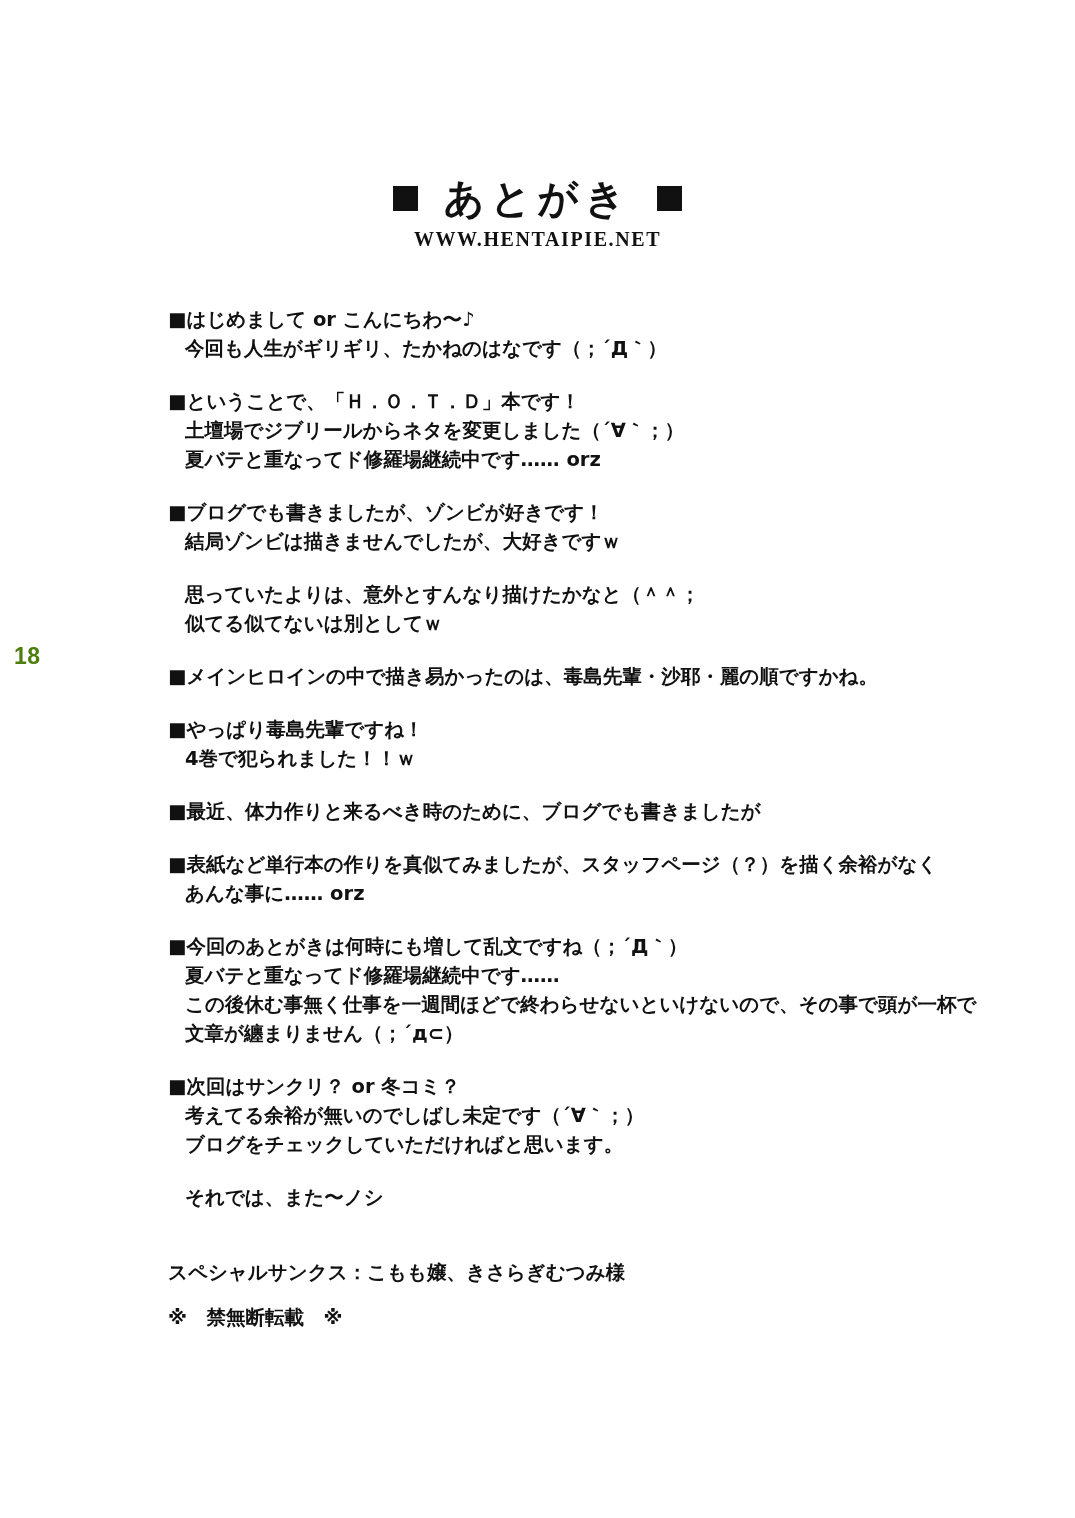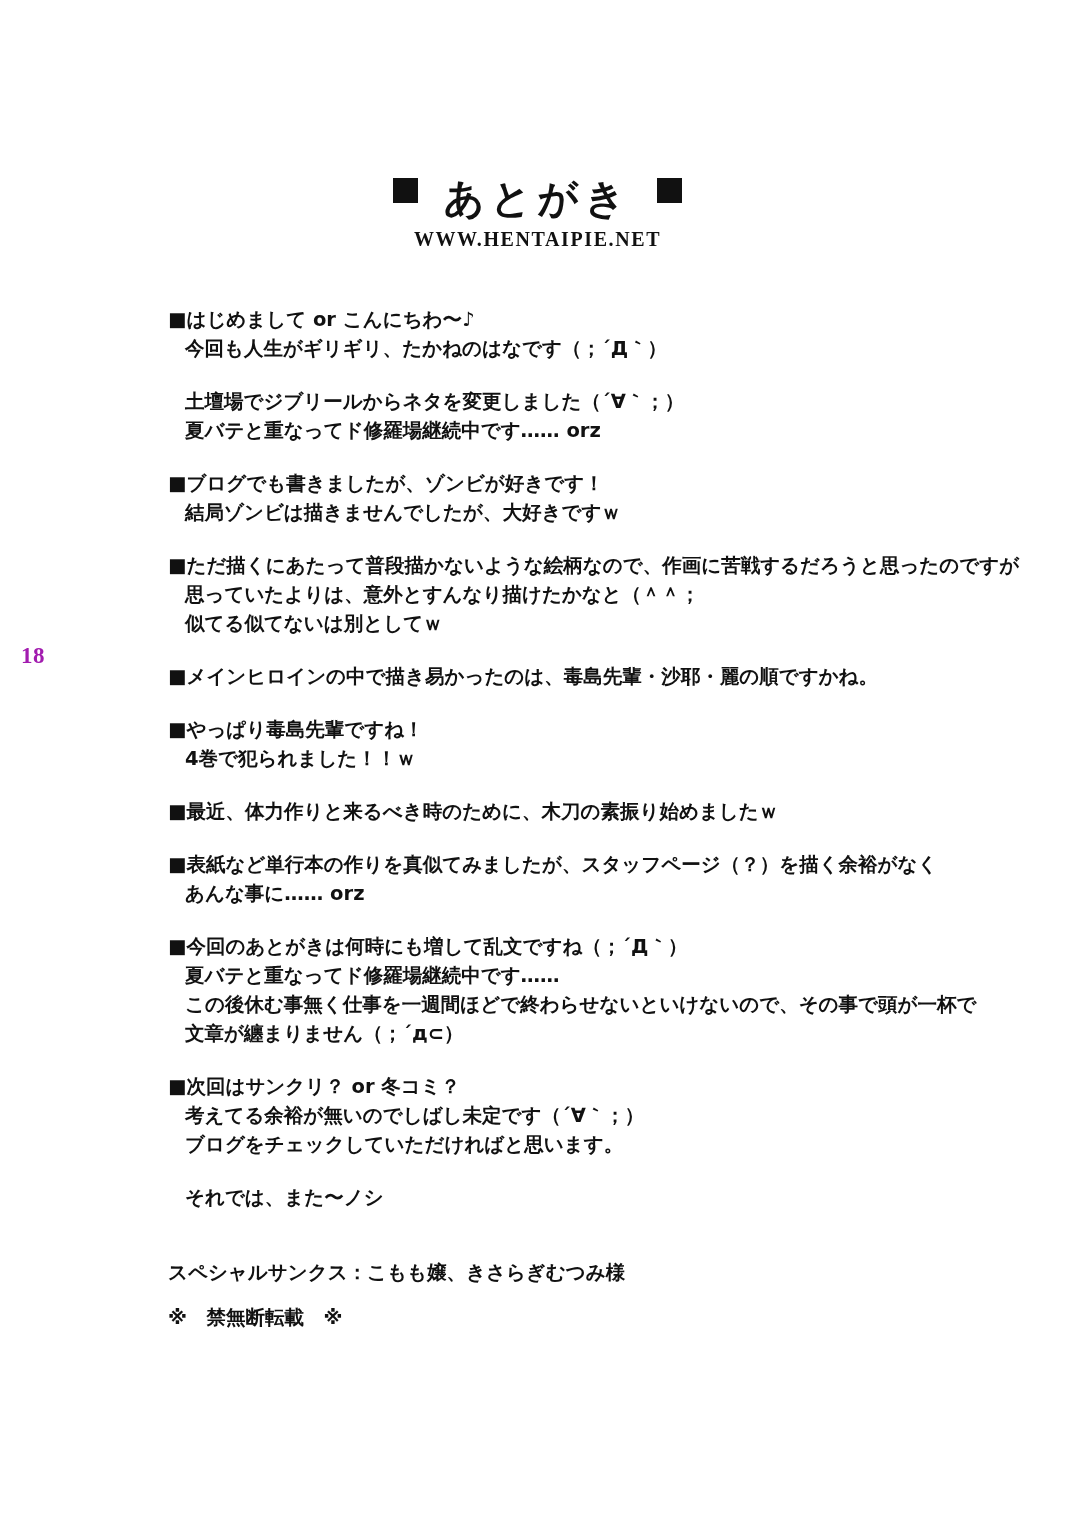--- a/index.html
+++ b/index.html
@@ -15,38 +15,39 @@
     color: #111111;
     overflow: hidden;
   }
   .page {
     position: absolute;
     inset: 0;
   }
   
   .page-number {
     position: absolute;
-    left: 21px;
+    left: 14px;
     top: 643px;
-    font-family: Liberation Serif, serif;
+    font-family: Liberation Sans, sans-serif;
     font-size: 23px;
     font-weight: 700;
-    color: #a21caf;
+    color: #4d7c0f;
     letter-spacing: 0.5px;
   }
   
   .title-block {
     position: absolute;
     left: 0;
     right: 0;
     top: 178px;
     text-align: center;
   }
   .title-line {
     display: flex;
+    align-items: center;
     justify-content: center;
     gap: 26px;
   }
   .sq {
     width: 25px;
     height: 25px;
     background: #111111;
     display: inline-block;
   }
   .title-text {
@@ -115,46 +116,46 @@
   </div>
 
   <div class="body-text">
 
     <div class="para">
       <div class="ln">■はじめまして or こんにちわ〜♪</div>
       <div class="ln indent">今回も人生がギリギリ、たかねのはなです（；´Д｀）</div>
     </div>
 
     <div class="para">
+      <div class="ln">■ということで、「Ｈ．Ｏ．Ｔ．Ｄ」本です！</div>
       <div class="ln indent">土壇場でジブリールからネタを変更しました（´∀｀；）</div>
       <div class="ln indent">夏バテと重なってド修羅場継続中です…… orz</div>
     </div>
 
     <div class="para">
       <div class="ln">■ブログでも書きましたが、ゾンビが好きです！</div>
       <div class="ln indent">結局ゾンビは描きませんでしたが、大好きですｗ</div>
     </div>
 
     <div class="para">
-      <div class="ln">■ただ描くにあたって普段描かないような絵柄なので、作画に苦戦するだろうと思ったのですが</div>
       <div class="ln indent">思っていたよりは、意外とすんなり描けたかなと（＾＾；</div>
       <div class="ln indent">似てる似てないは別としてｗ</div>
     </div>
 
     <div class="para">
       <div class="ln">■メインヒロインの中で描き易かったのは、毒島先輩・沙耶・麗の順ですかね。</div>
     </div>
 
     <div class="para">
       <div class="ln">■やっぱり毒島先輩ですね！</div>
       <div class="ln indent">4巻で犯られました！！ｗ</div>
     </div>
 
     <div class="para">
-      <div class="ln">■最近、体力作りと来るべき時のために、木刀の素振り始めましたｗ</div>
+      <div class="ln">■最近、体力作りと来るべき時のために、ブログでも書きましたが</div>
     </div>
 
     <div class="para">
       <div class="ln">■表紙など単行本の作りを真似てみましたが、スタッフページ（？）を描く余裕がなく</div>
       <div class="ln indent">あんな事に…… orz</div>
     </div>
 
     <div class="para">
       <div class="ln">■今回のあとがきは何時にも増して乱文ですね（；´Д｀）</div>
       <div class="ln indent">夏バテと重なってド修羅場継続中です……</div>

